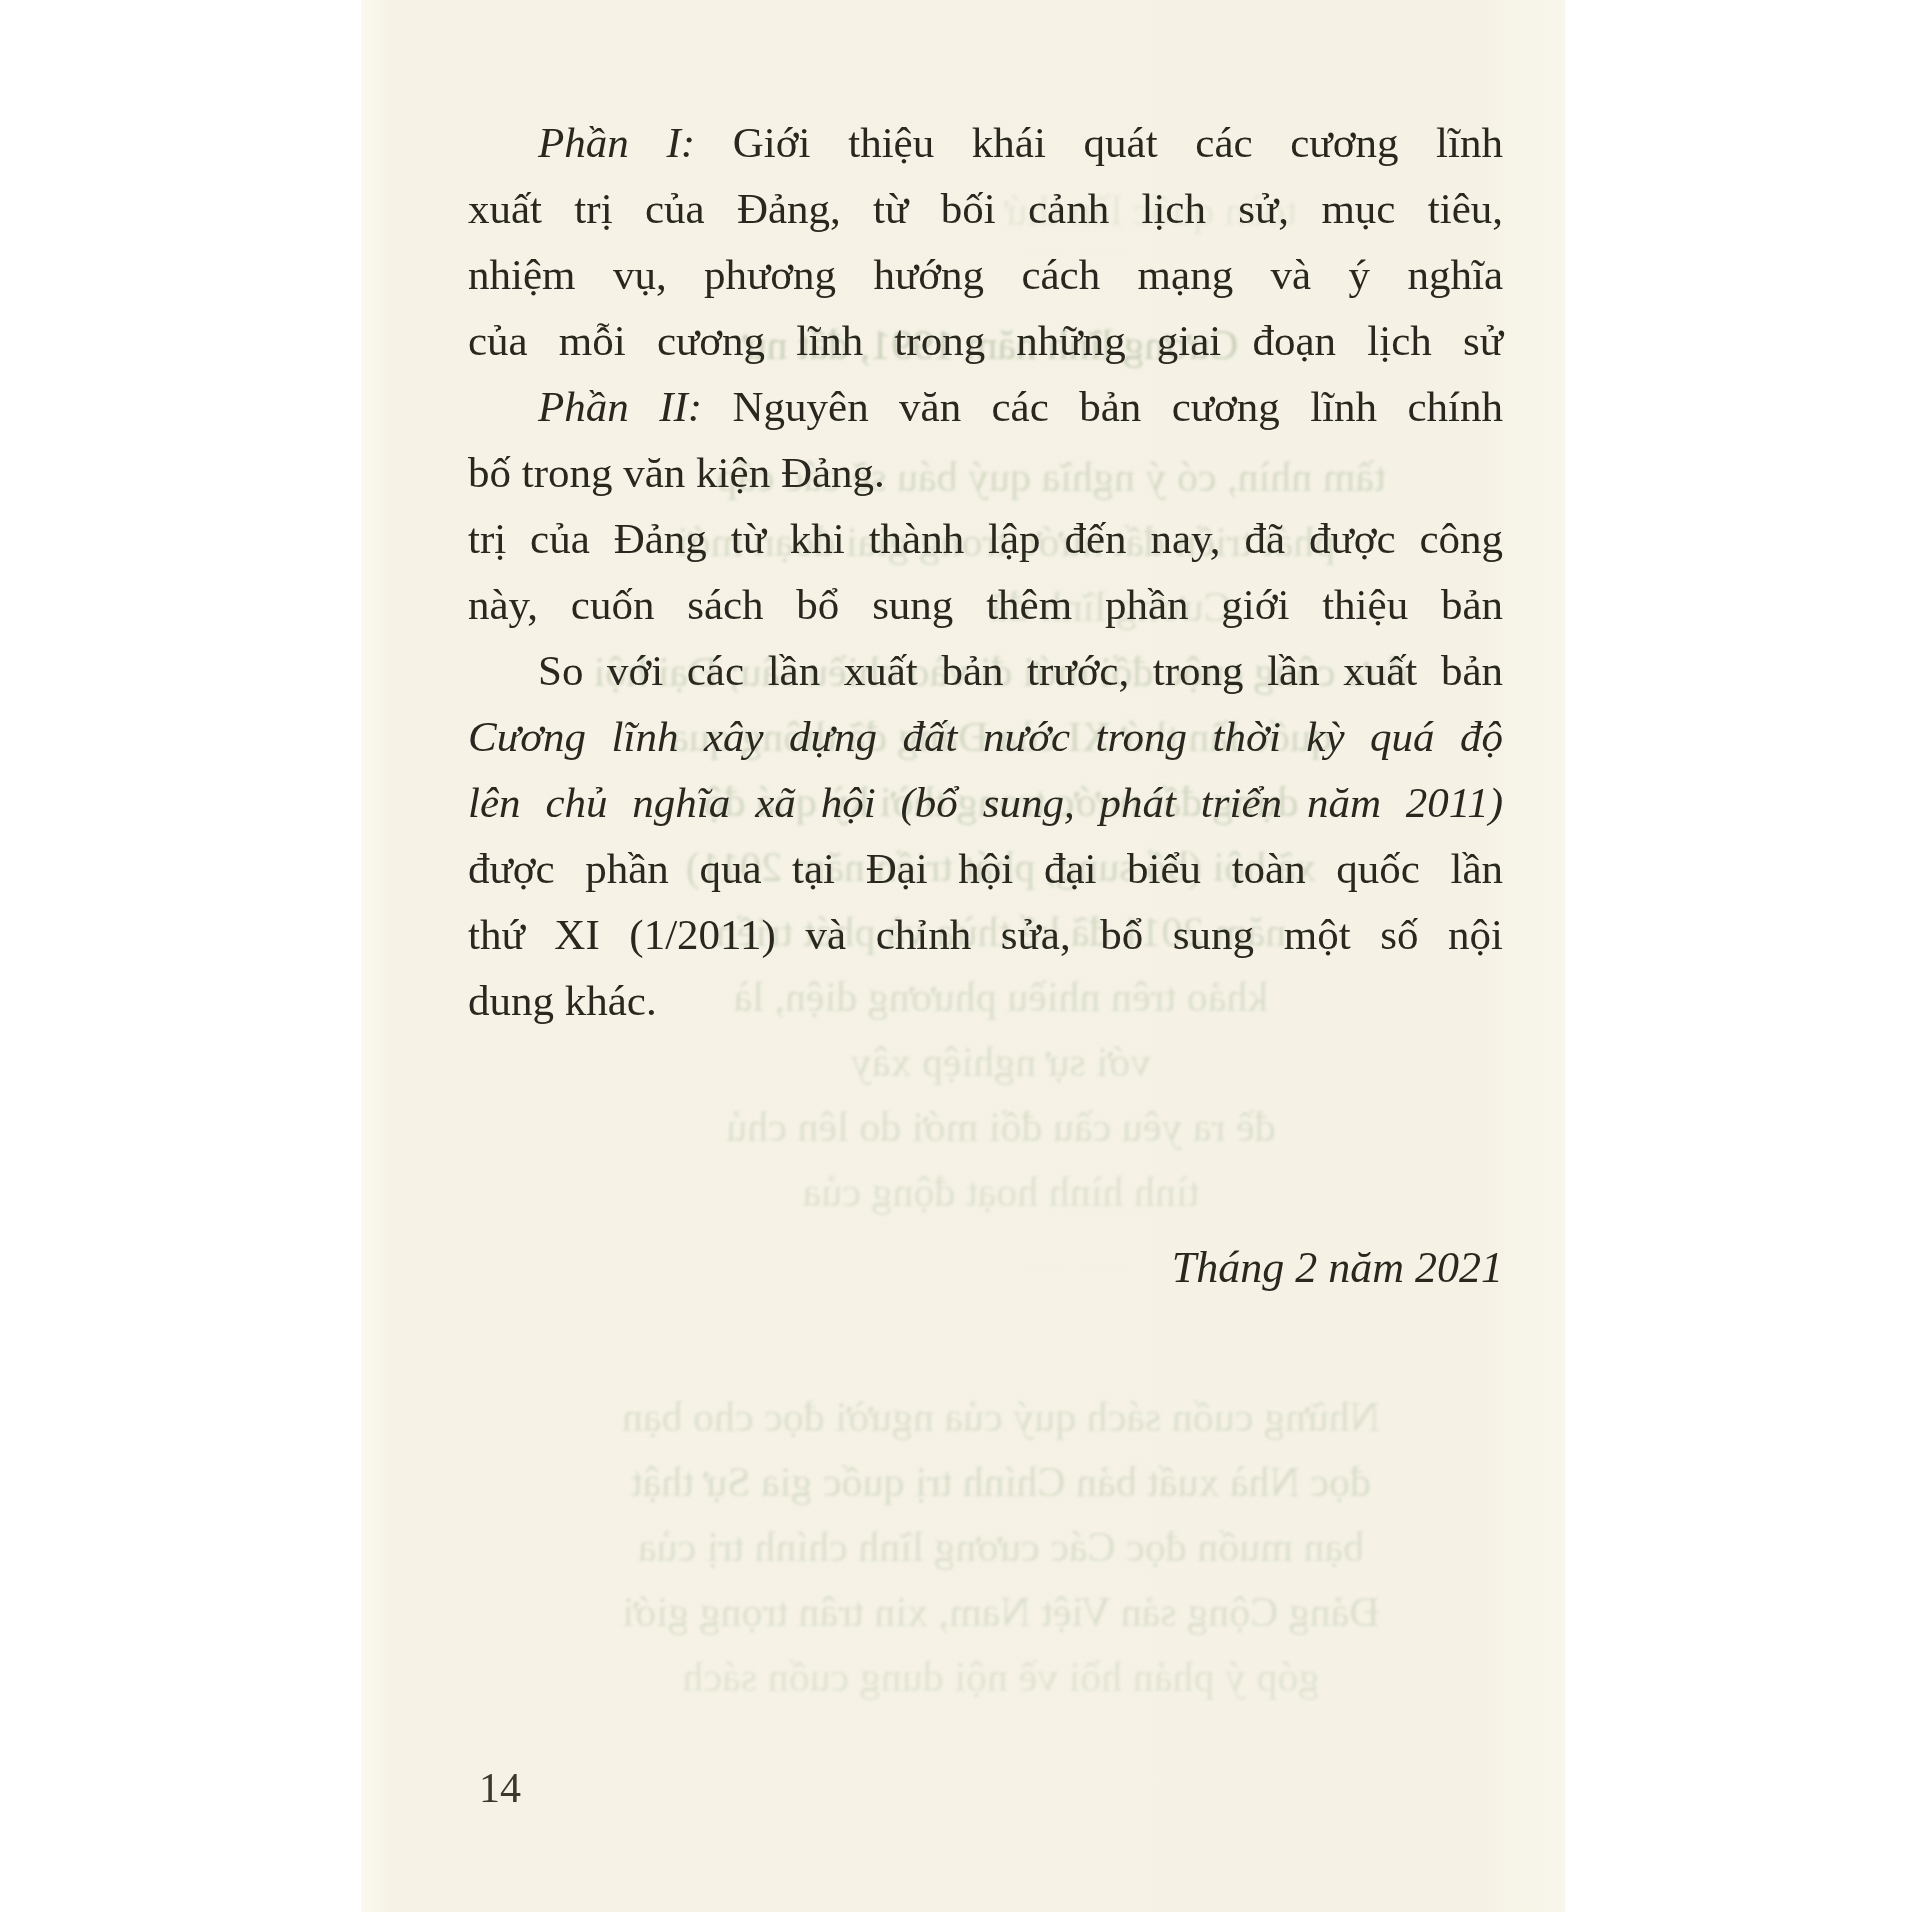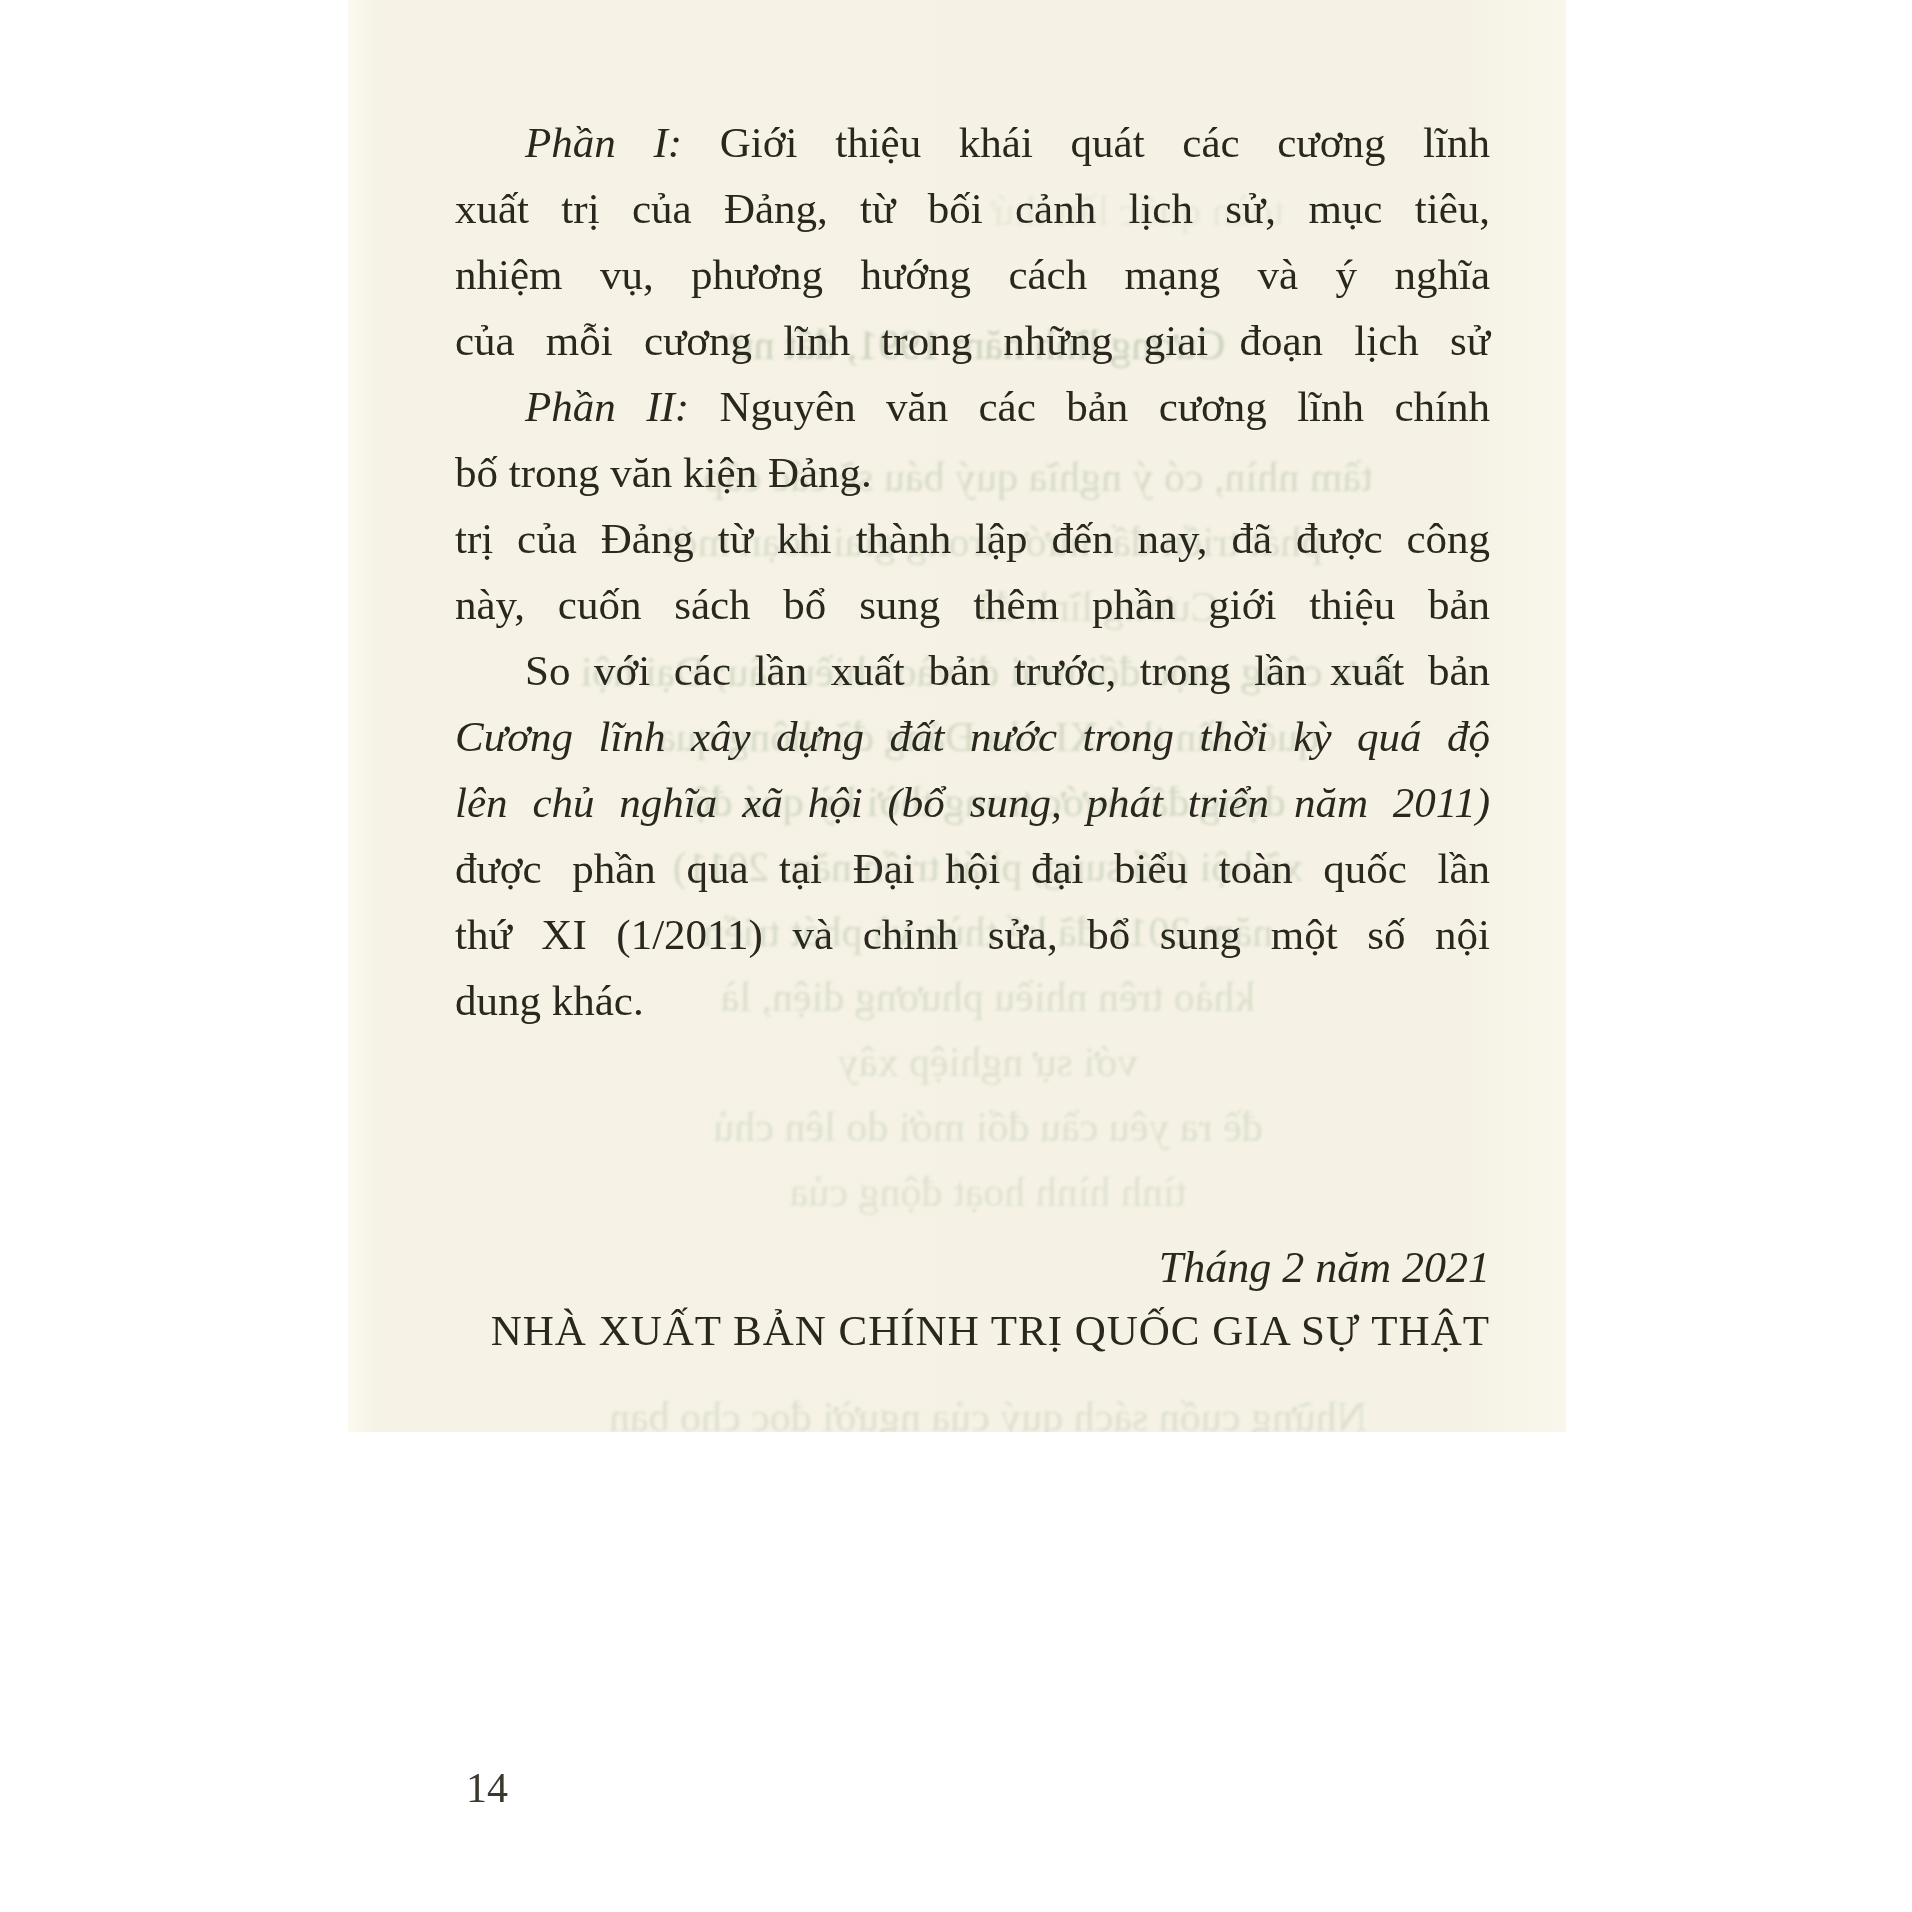--- a/index.html
+++ b/index.html
@@ -2,23 +2,22 @@
 <html><head>
 <meta charset="utf-8">
 <style>
   html,body{margin:0;padding:0;}
   body{
     width:1912px;height:1912px;position:relative;overflow:hidden;
     background:#ffffff;
     font-family:"Liberation Serif","DejaVu Serif",serif;
   }
   .page{
-    position:absolute;left:348px;top:0;width:1204px;height:1432px;
+    position:absolute;left:361px;top:0;width:1204px;height:1912px;
     background:linear-gradient(90deg,#fbf9f0 0,#f6f3e6 28px,#f5f2e5 1120px,#f9f7ec 100%);
-    padding-left:14px;
   }
   
   .bleed-layer{position:absolute;inset:0;overflow:hidden;}
   .bleed-line{
     position:absolute;height:50px;line-height:50px;font-size:42px;
     color:#8fa37f;text-align:center;white-space:nowrap;
     transform:scaleX(-1);filter:blur(1.5px);
     overflow:hidden;
   }
   
@@ -75,16 +74,15 @@
       <div class="line j"><span>này, cuốn sách bổ sung thêm phần giới thiệu bản</span></div>
       <div class="line j ind"><span>So với các lần xuất bản trước, trong lần xuất bản</span></div>
       <div class="line j"><span class="it">Cương lĩnh xây dựng đất nước trong thời kỳ quá độ</span></div>
       <div class="line j"><span class="it">lên chủ nghĩa xã hội (bổ sung, phát triển năm 2011)</span></div>
       <div class="line j"><span>được phần qua tại Đại hội đại biểu toàn quốc lần</span></div>
       <div class="line j"><span>thứ XI (1/2011) và chỉnh sửa, bổ sung một số nội</span></div>
       <div class="line"><span>dung khác.</span></div>
     </div>
   <div class="footer">
     <div class="imprint-date">Tháng 2 năm 2021</div>
-    <div class="publisher">NHÀ XUẤT BẢN CHÍNH TRỊ QUỐC GIA SỰ THẬT</div>
   </div>
   <div class="page-number">14</div>
 </div>
 
 </body></html>

